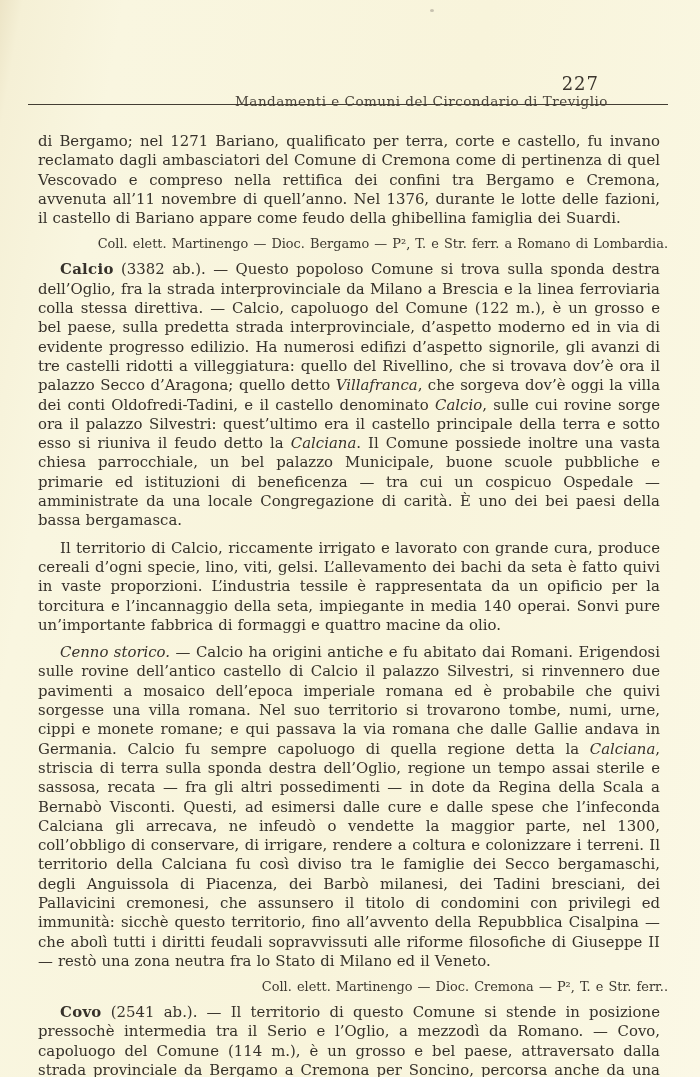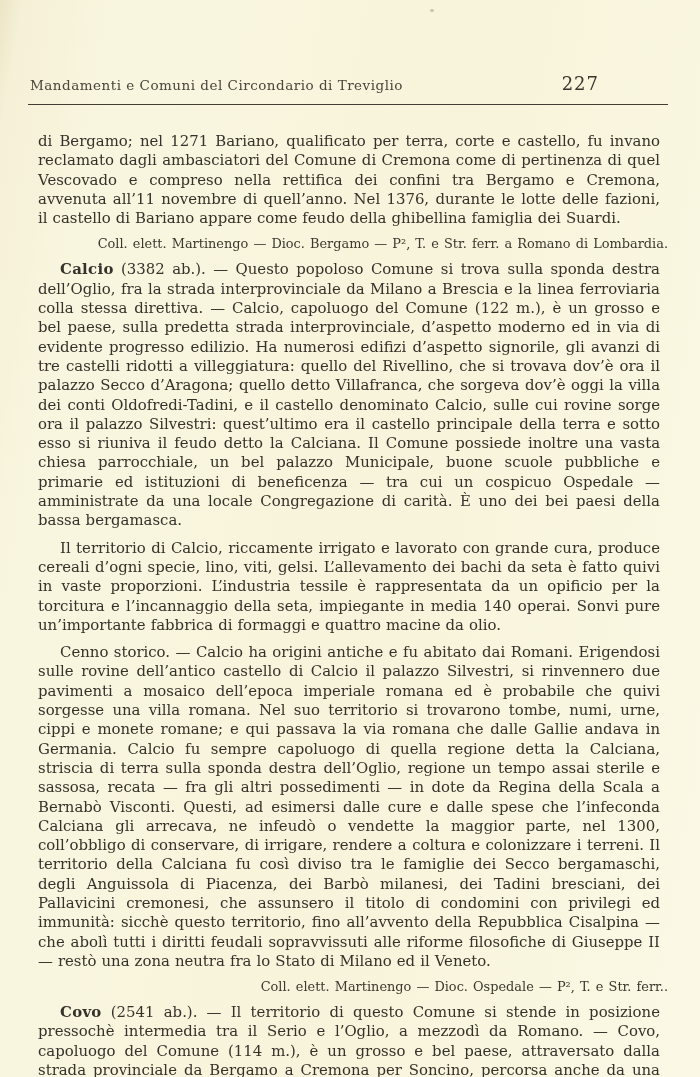--- a/index.html
+++ b/index.html
@@ -11,22 +11,22 @@
   .page {
     position: relative; width: 700px; height: 1077px; overflow: hidden;
     background: linear-gradient(100deg, #ece4c6 0%, #f5f0d6 2.6%, #f9f6e0 14%, #f8f4db 55%, #faf7e2 88%, #fbf8e6 100%);
     color: #36312a;
   }
   .speck {
     position: absolute; left: 430px; top: 9px; width: 4px; height: 3px;
     background: #8b8679; border-radius: 50%; opacity: .45;
   }
   .header-area {
-    position: absolute; top: 77px; left: 30px; width: 578px;
-    text-align: left; font-size: 13.5px; letter-spacing: 0.5px;
+    position: absolute; top: 93px; left: 30px; width: 578px;
+    text-align: right; font-size: 13.5px; letter-spacing: 0.5px;
     color: #4a443b; white-space: nowrap;
   }
   .page-number {
     position: absolute; top: 73px; right: 101px;
     font-size: 18px; letter-spacing: 1px; color: #3b352d;
   }
   .rule {
     position: absolute; top: 104px; left: 28px; width: 640px;
     border-top: 1.7px solid #433d33; height: 0;
   }
@@ -37,21 +37,21 @@
   }
   .text-block p { margin: 8px; text-indent: 22px; }
   .text-block p.noind { text-indent: 0; }
   .note {
     font-size: 12.9px; line-height: 16px; text-indent: 0 !important;
     margin: 4px 0 5px 42px !important; text-align: right; color: #3c372f;
     word-spacing: 1px;
   }
   .note.note2 { margin-left: 155px !important; }
   .lead { font-weight: 700; letter-spacing: 0.3px; }
-  .it { }
+  .it { font-style: italic; }
 </style>
 </head>
 <body>
 
 <div class="page">
 
   <div class="speck"></div>
 
   <div class="header-area"><span>Mandamenti e Comuni del Circondario di Treviglio</span></div>
 
@@ -64,19 +64,19 @@
     <p class="noind"><span>di Bergamo; nel 1271 Bariano, qualificato per terra, corte e castello, fu invano reclamato dagli ambasciatori del Comune di Cremona come di pertinenza di quel Vescovado e compreso nella rettifica dei confini tra Bergamo e Cremona, avvenuta all’11 novembre di quell’anno. Nel 1376, durante le lotte delle fazioni, il castello di Bariano appare come feudo della ghibellina famiglia dei Suardi.</span></p>
 
     <p class="note"><span>Coll. elett. Martinengo — Dioc. Bergamo — P², T. e Str. ferr. a Romano di Lombardia.</span></p>
 
     <p><span class="lead">Calcio</span><span> (3382 ab.). — Questo popoloso Comune si trova sulla sponda destra dell’Oglio, fra la strada interprovinciale da Milano a Brescia e la linea ferroviaria colla stessa direttiva. — Calcio, capoluogo del Comune (122 m.), è un grosso e bel paese, sulla predetta strada interprovinciale, d’aspetto moderno ed in via di evidente progresso edilizio. Ha numerosi edifizi d’aspetto signorile, gli avanzi di tre castelli ridotti a villeggiatura: quello del Rivellino, che si trovava dov’è ora il palazzo Secco d’Aragona; quello detto </span><span class="it">Villafranca</span><span>, che sorgeva dov’è oggi la villa dei conti Oldofredi-Tadini, e il castello denominato </span><span class="it">Calcio</span><span>, sulle cui rovine sorge ora il palazzo Silvestri: quest’ultimo era il castello principale della terra e sotto esso si riuniva il feudo detto la </span><span class="it">Calciana</span><span>. Il Comune possiede inoltre una vasta chiesa parrocchiale, un bel palazzo Municipale, buone scuole pubbliche e primarie ed istituzioni di beneficenza — tra cui un cospicuo Ospedale — amministrate da una locale Congregazione di carità. È uno dei bei paesi della bassa bergamasca.</span></p>
 
     <p><span>Il territorio di Calcio, riccamente irrigato e lavorato con grande cura, produce cereali d’ogni specie, lino, viti, gelsi. L’allevamento dei bachi da seta è fatto quivi in vaste proporzioni. L’industria tessile è rappresentata da un opificio per la torcitura e l’incannaggio della seta, impiegante in media 140 operai. Sonvi pure un’importante fabbrica di formaggi e quattro macine da olio.</span></p>
 
     <p><span class="it">Cenno storico.</span><span> — Calcio ha origini antiche e fu abitato dai Romani. Erigendosi sulle rovine dell’antico castello di Calcio il palazzo Silvestri, si rinvennero due pavimenti a mosaico dell’epoca imperiale romana ed è probabile che quivi sorgesse una villa romana. Nel suo territorio si trovarono tombe, numi, urne, cippi e monete romane; e qui passava la via romana che dalle Gallie andava in Germania. Calcio fu sempre capoluogo di quella regione detta la </span><span class="it">Calciana</span><span>, striscia di terra sulla sponda destra dell’Oglio, regione un tempo assai sterile e sassosa, recata — fra gli altri possedimenti — in dote da Regina della Scala a Bernabò Visconti. Questi, ad esimersi dalle cure e dalle spese che l’infeconda Calciana gli arrecava, ne infeudò o vendette la maggior parte, nel 1300, coll’obbligo di conservare, di irrigare, rendere a coltura e colonizzare i terreni. Il territorio della Calciana fu così diviso tra le famiglie dei Secco bergamaschi, degli Anguissola di Piacenza, dei Barbò milanesi, dei Tadini bresciani, dei Pallavicini cremonesi, che assunsero il titolo di condomini con privilegi ed immunità: sicchè questo territorio, fino all’avvento della Repubblica Cisalpina — che abolì tutti i diritti feudali sopravvissuti alle riforme filosofiche di Giuseppe II — restò una zona neutra fra lo Stato di Milano ed il Veneto.</span></p>
 
-    <p class="note note2"><span>Coll. elett. Martinengo — Dioc. Ospedale — P², T. e Str. ferr..</span></p>
+    <p class="note note2"><span>Coll. elett. Martinengo — Dioc. Cremona — P², T. e Str. ferr..</span></p>
 
     <p><span class="lead">Covo</span><span> (2541 ab.). — Il territorio di questo Comune si stende in posizione pressochè intermedia tra il Serio e l’Oglio, a mezzodì da Romano. — Covo, capoluogo del Comune (114 m.), è un grosso e bel paese, attraversato dalla strada provinciale da Bergamo a Cremona per Soncino, percorsa anche da una linea di tramvia a vapore. — Covo, pur avendo impronta di grosso centro rurale, non manca di edifizi moderni e d’aspetto signorile; ha una vasta chiesa parrocchiale e avanzi dell’antico suo castello, espugnato nel 1266 dai Guelfi bergamaschi condotti da Filippo della Torre, signore di quella città, contro i Cremonesi ghibellini, che allora lo tenevano, con grande molestia del territorio vicino e dei Comuni di Brescia e di Bergamo. Più tardi, alla metà del</span></p>
 
   </div>
 
 </div>
 
 </body></html>

